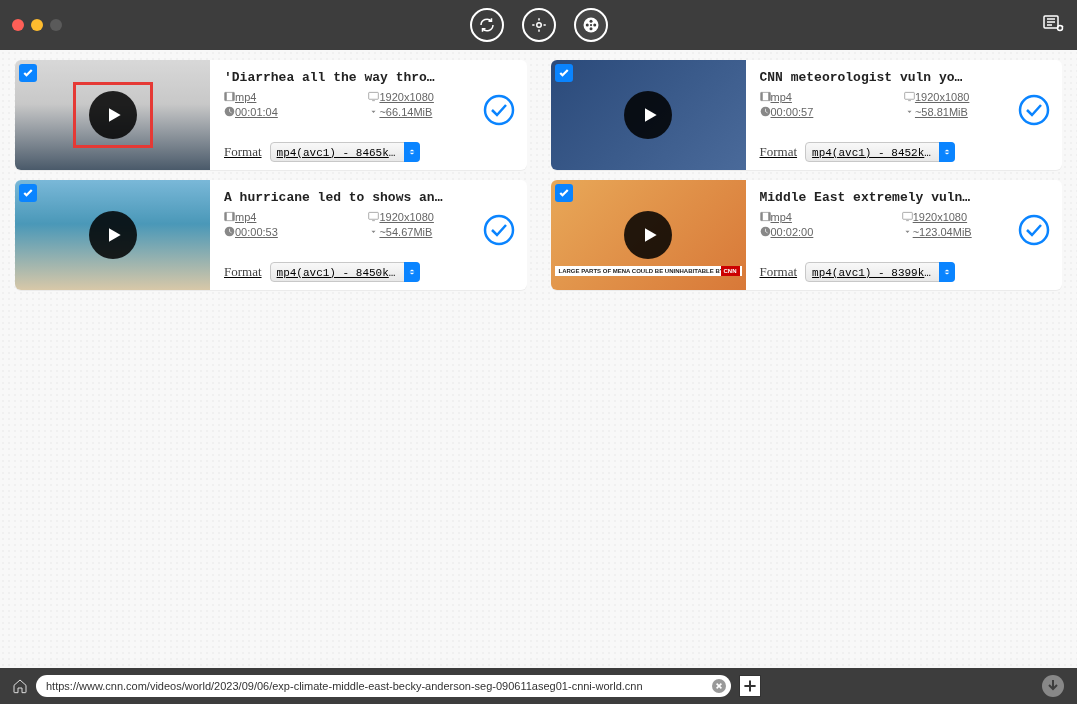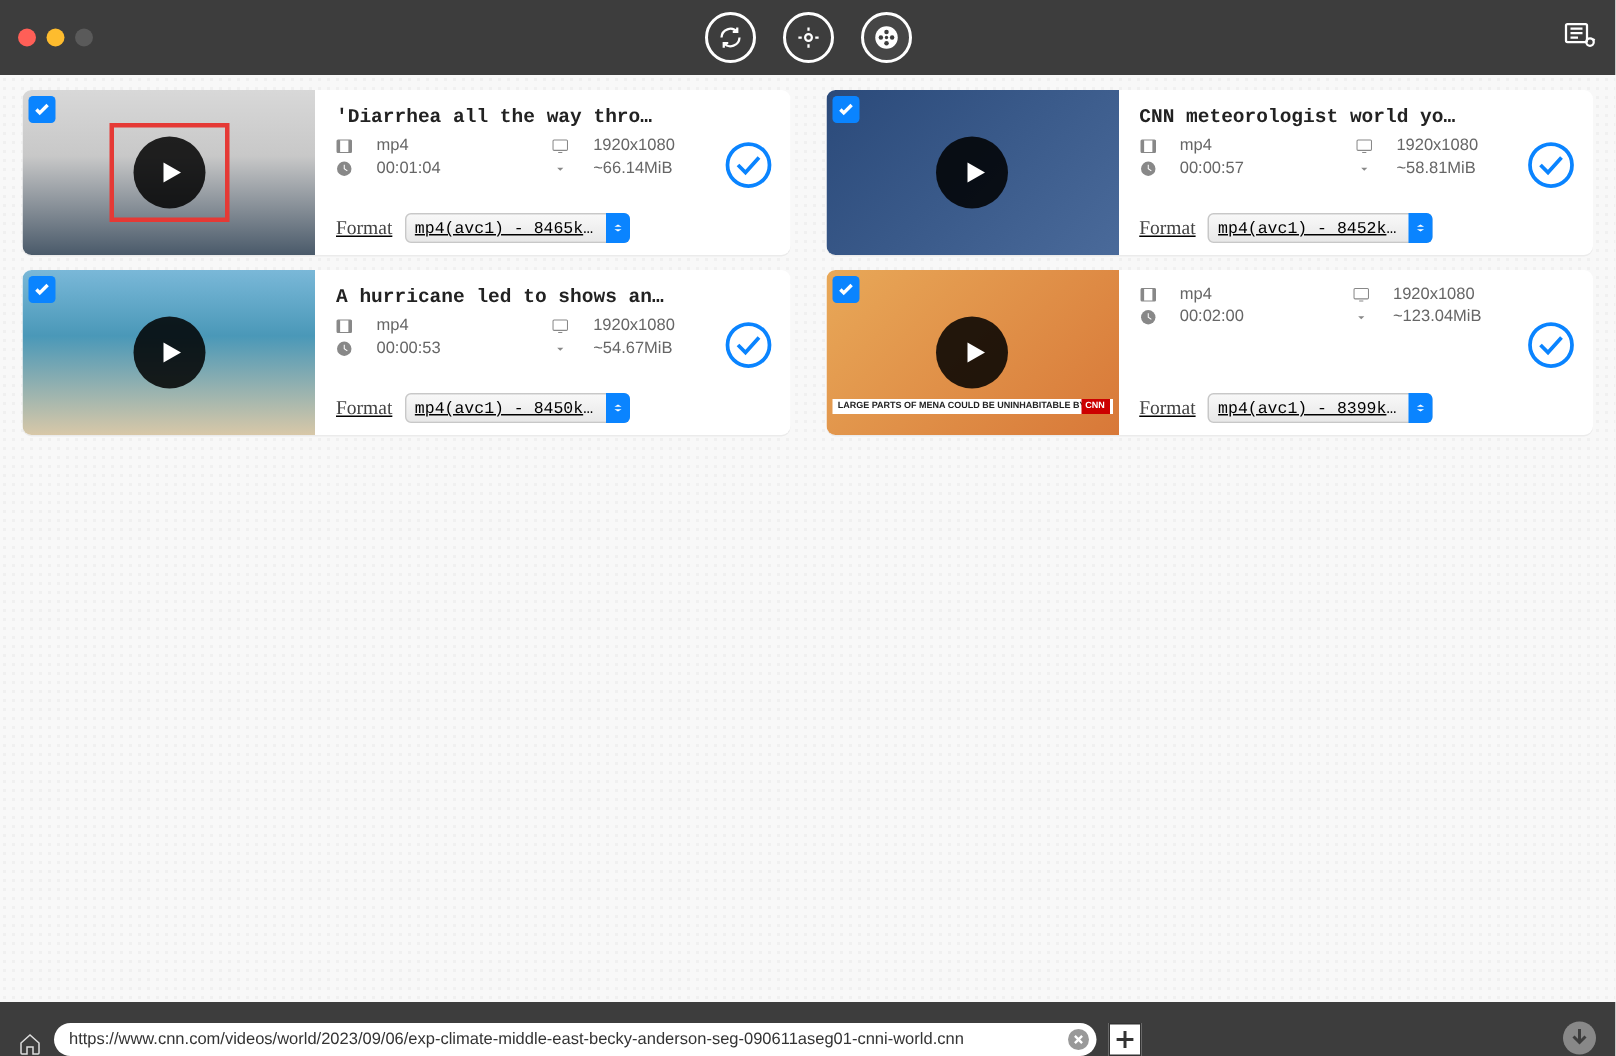--- a/index.html
+++ b/index.html
@@ -28,31 +28,31 @@
 .check-badge { position: absolute; top: 4px; left: 4px; width: 18px; height: 18px; background: #0a84ff; border-radius: 3px; display: flex; align-items: center; justify-content: center; }
 .check-badge svg { width: 12px; height: 12px; stroke: #fff; stroke-width: 3; fill: none; }
 .play-overlay { width: 48px; height: 48px; background: rgba(0,0,0,0.85); border-radius: 50%; display: flex; align-items: center; justify-content: center; position: relative; z-index: 2; }
 .play-overlay svg { width: 20px; height: 20px; fill: #fff; margin-left: 3px; }
 .red-frame { position: absolute; border: 3px solid #e53935; width: 80px; height: 66px; left: 58px; top: 22px; z-index: 1; }
 .thumb.t3::after { content: "LARGE PARTS OF MENA COULD BE UNINHABITABLE BY 2100"; position: absolute; bottom: 14px; left: 4px; right: 4px; background: #fff; color: #222; font-size: 6px; font-weight: bold; padding: 2px 4px; white-space: nowrap; overflow: hidden; text-overflow: ellipsis; }
 .thumb.t3::before { content: "CNN"; position: absolute; bottom: 14px; right: 6px; background: #cc0000; color: #fff; font-size: 6px; font-weight: bold; padding: 2px 3px; z-index: 3; }
 .info { flex: 1; padding: 10px 12px 8px 14px; display: flex; flex-direction: column; position: relative; }
 .title { font-family: "Courier New", monospace; font-weight: bold; font-size: 13px; white-space: nowrap; overflow: hidden; text-overflow: ellipsis; color: #222; margin-bottom: 6px; }
 .meta-grid { display: grid; grid-template-columns: auto auto; gap: 3px 10px; font-size: 11px; color: #666; }
-.meta-item { display: flex; align-items: center; gap: 16px; }
+.meta-item { display: flex; gap: 0; text-decoration: underline; }
 .meta-item svg { width: 11px; height: 11px; fill: #888; flex-shrink: 0; }
 .format-row { display: flex; align-items: center; gap: 8px; margin-top: auto; text-decoration: underline; }
 .format-label { font-family: Georgia, serif; font-size: 13px; color: #444; }
 .format-select { background: linear-gradient(180deg, #f8f8f8, #e8e8e8); border: 1px solid #c8c8c8; border-radius: 4px; font-size: 11px; font-family: "Courier New", monospace; padding: 2px 18px 2px 6px; position: relative; width: 150px; white-space: nowrap; overflow: hidden; text-overflow: ellipsis; height: 20px; line-height: 16px; }
 .format-select-wrap { position: relative; }
 .format-arrow { position: absolute; right: 0; top: 0; width: 16px; height: 20px; background: #0a84ff; border-radius: 0 4px 4px 0; display: flex; align-items: center; justify-content: center; pointer-events: none; }
 .format-arrow svg { width: 8px; height: 8px; fill: #fff; }
 .check-circle { position: absolute; right: 12px; top: 34px; width: 32px; height: 32px; }
 .check-circle svg { width: 32px; height: 32px; fill: none; stroke: #0a84ff; stroke-width: 2.5; }
-.bottombar { height: 36px; background: #3d3d3d; display: flex; align-items: flex-end; padding: 0 12px; gap: 8px; }
+.bottombar { height: 36px; background: #3d3d3d; display: flex; align-items: center; padding: 0 12px; gap: 8px; }
 .home-btn { width: 16px; height: 16px; }
 .home-btn svg { width: 16px; height: 16px; fill: none; stroke: #ddd; stroke-width: 1.5; }
 .url-input { flex: 0 0 auto; width: 695px; height: 22px; background: #fff; border: none; border-radius: 11px; padding: 0 24px 0 10px; font-size: 11px; color: #333; outline: none; }
 .url-wrap { position: relative; display: flex; align-items: center; }
 .url-clear { position: absolute; right: 5px; width: 14px; height: 14px; background: #999; border-radius: 50%; display: flex; align-items: center; justify-content: center; cursor: pointer; }
 .url-clear svg { width: 8px; height: 8px; stroke: #fff; stroke-width: 2; }
 .add-btn { width: 22px; height: 22px; background: #fff; border: 1px solid #333; display: flex; align-items: center; justify-content: center; cursor: pointer; }
 .add-btn svg { width: 16px; height: 16px; stroke: #333; stroke-width: 2.5; }
 .dl-btn { margin-left: auto; width: 24px; height: 24px; }
 .dl-btn svg { width: 24px; height: 24px; fill: #888; }
@@ -174,21 +174,21 @@
               <path d="M3 8l3 3 7-7"></path>
             </svg>
       </div>
       <div class="play-overlay">
         <svg viewBox="0 0 24 24">
               <path d="M6 4l14 8-14 8z"></path>
             </svg>
       </div>
     </div>
     <div class="info">
-      <div class="title">CNN meteorologist world yo…</div>
+      <div class="title">CNN meteorologist vuln yo…</div>
       <div class="meta-grid">
         <div class="meta-item">
           <svg viewBox="0 0 16 16">
                 <rect x="1" y="2" width="14" height="12" rx="1" fill="none" stroke="#888"></rect>
                 <rect x="1" y="2" width="3" height="12" fill="#888"></rect>
                 <rect x="12" y="2" width="3" height="12" fill="#888"></rect>
               </svg>
           <span>mp4</span>
         </div>
         <div class="meta-item">
@@ -304,20 +304,21 @@
               <path d="M3 8l3 3 7-7"></path>
             </svg>
       </div>
       <div class="play-overlay">
         <svg viewBox="0 0 24 24">
               <path d="M6 4l14 8-14 8z"></path>
             </svg>
       </div>
     </div>
     <div class="info">
+      <div class="title">Middle East extremely vuln…</div>
       <div class="meta-grid">
         <div class="meta-item">
           <svg viewBox="0 0 16 16">
                 <rect x="1" y="2" width="14" height="12" rx="1" fill="none" stroke="#888"></rect>
                 <rect x="1" y="2" width="3" height="12" fill="#888"></rect>
                 <rect x="12" y="2" width="3" height="12" fill="#888"></rect>
               </svg>
           <span>mp4</span>
         </div>
         <div class="meta-item">

